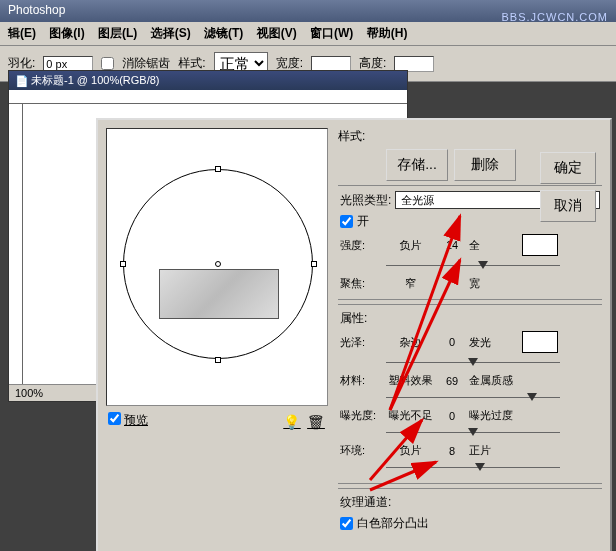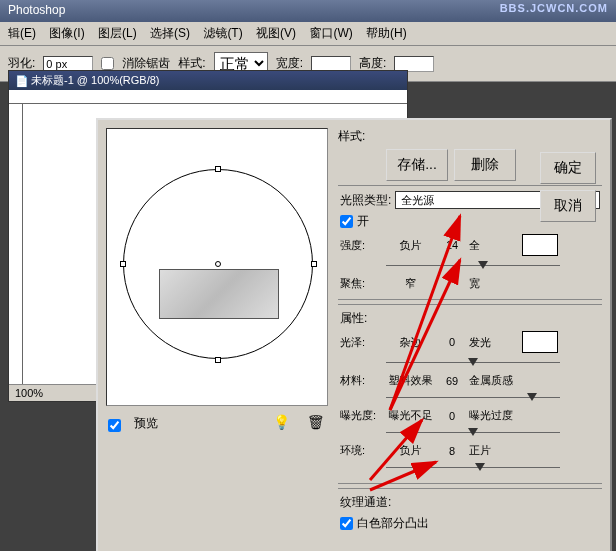--- a/index.html
+++ b/index.html
@@ -1,22 +1,22 @@
 <!DOCTYPE html>
 <html><head>
 <meta charset="utf-8">
 <style>
 * { box-sizing: border-box; margin: 0; padding: 0; font-family: "Microsoft YaHei", SimSun, sans-serif; }
 body { background: #404040; width: 616px; height: 551px; position: relative; overflow: hidden; }
 
 .titlebar { background: linear-gradient(#6a7a9a, #4a5a7a); color: #fff; font-size: 12px; padding: 3px 8px; height: 22px; }
-.watermark-top { position: absolute; right: 8px; top: 2px; color: #c0d0ff; font-size: 11px; font-weight: bold; letter-spacing: 1px; }
+.watermark-top { position: absolute; right: 8px; top: 11px; color: #c0d0ff; font-size: 11px; font-weight: normal; letter-spacing: 1px; }
 
 .menubar { background: #d4d0c8; padding: 3px 8px; font-size: 12px; border-bottom: 1px solid #888; }
-.menubar span { margin-right: 10px; cursor: default; }
+.menubar span { margin-right: 10px; cursor: default; font-weight: bold; }
 
 .options-bar { background: #d4d0c8; padding: 6px 8px; font-size: 12px; border-bottom: 1px solid #888; display: flex; align-items: center; gap: 8px; }
 .options-bar input[type=text] { width: 50px; border: 1px inset #999; padding: 1px 2px; font-size: 11px; }
 .options-bar select { border: 1px solid #666; font-size: 15px; padding: 1px; background: #fff; }
 .options-bar label { font-size: 12px; }
 
 .doc-window { position: absolute; top: 70px; left: 8px; width: 400px; background: #808080; border: 1px solid #333; }
 .doc-title { background: linear-gradient(#3a4a7a, #2a3a5a); color: #fff; font-size: 11px; padding: 2px 6px; display: flex; align-items: center; gap: 4px; }
 .doc-title .icon { width: 12px; height: 12px; display: inline-block; }
 .doc-ruler-h { background: #fff; height: 14px; border-bottom: 1px solid #666; font-size: 8px; position: relative; }
@@ -33,21 +33,21 @@
 .preview-panel { width: 224px; }
 .preview-box { width: 222px; height: 278px; background: #fff; border: 1px inset #888; position: relative; }
 .preview-circle { position: absolute; width: 190px; height: 190px; border: 1px solid #000; border-radius: 50%; top: 40px; left: 16px; }
 .preview-rect { position: absolute; width: 120px; height: 50px; border: 1px solid #555; top: 140px; left: 52px; background: linear-gradient(135deg, #ddd, #bbb, #ddd); }
 .preview-center { position: absolute; width: 6px; height: 6px; border: 1px solid #000; border-radius: 50%; top: 132px; left: 108px; background: #fff; }
 .handle { position: absolute; width: 6px; height: 6px; background: #fff; border: 1px solid #000; }
 .h-top { top: 37px; left: 108px; }
 .h-bot { top: 228px; left: 108px; }
 .h-left { top: 132px; left: 13px; }
 .h-right { top: 132px; left: 204px; }
-.preview-footer { display: flex; align-items: flex-end; gap: 10px; padding: 6px 2px; font-size: 12px; }
+.preview-footer { display: flex; align-items: flex-start; padding: 6px 2px; font-size: 12px; text-decoration: underline; }
 .preview-footer input[type=checkbox] { margin-right: 3px; }
 .light-btn { background: none; border: none; width: 24px; height: 20px; cursor: pointer; font-size: 14px; }
 
 .controls-panel { flex: 1; font-size: 12px; }
 .row { display: flex; align-items: center; margin-bottom: 4px; gap: 4px; }
 .row label { white-space: nowrap; }
 .row select { flex: 1; font-size: 11px; border: 1px solid #333; background: #fff; padding: 1px; }
 .btn { background: #d4d0c8; border: 1px outset #ddd; padding: 6px 10px; font-size: 14px; min-width: 56px; }
 .btn-area { position: absolute; right: 14px; top: 32px; display: flex; flex-direction: column; gap: 6px; }
 

